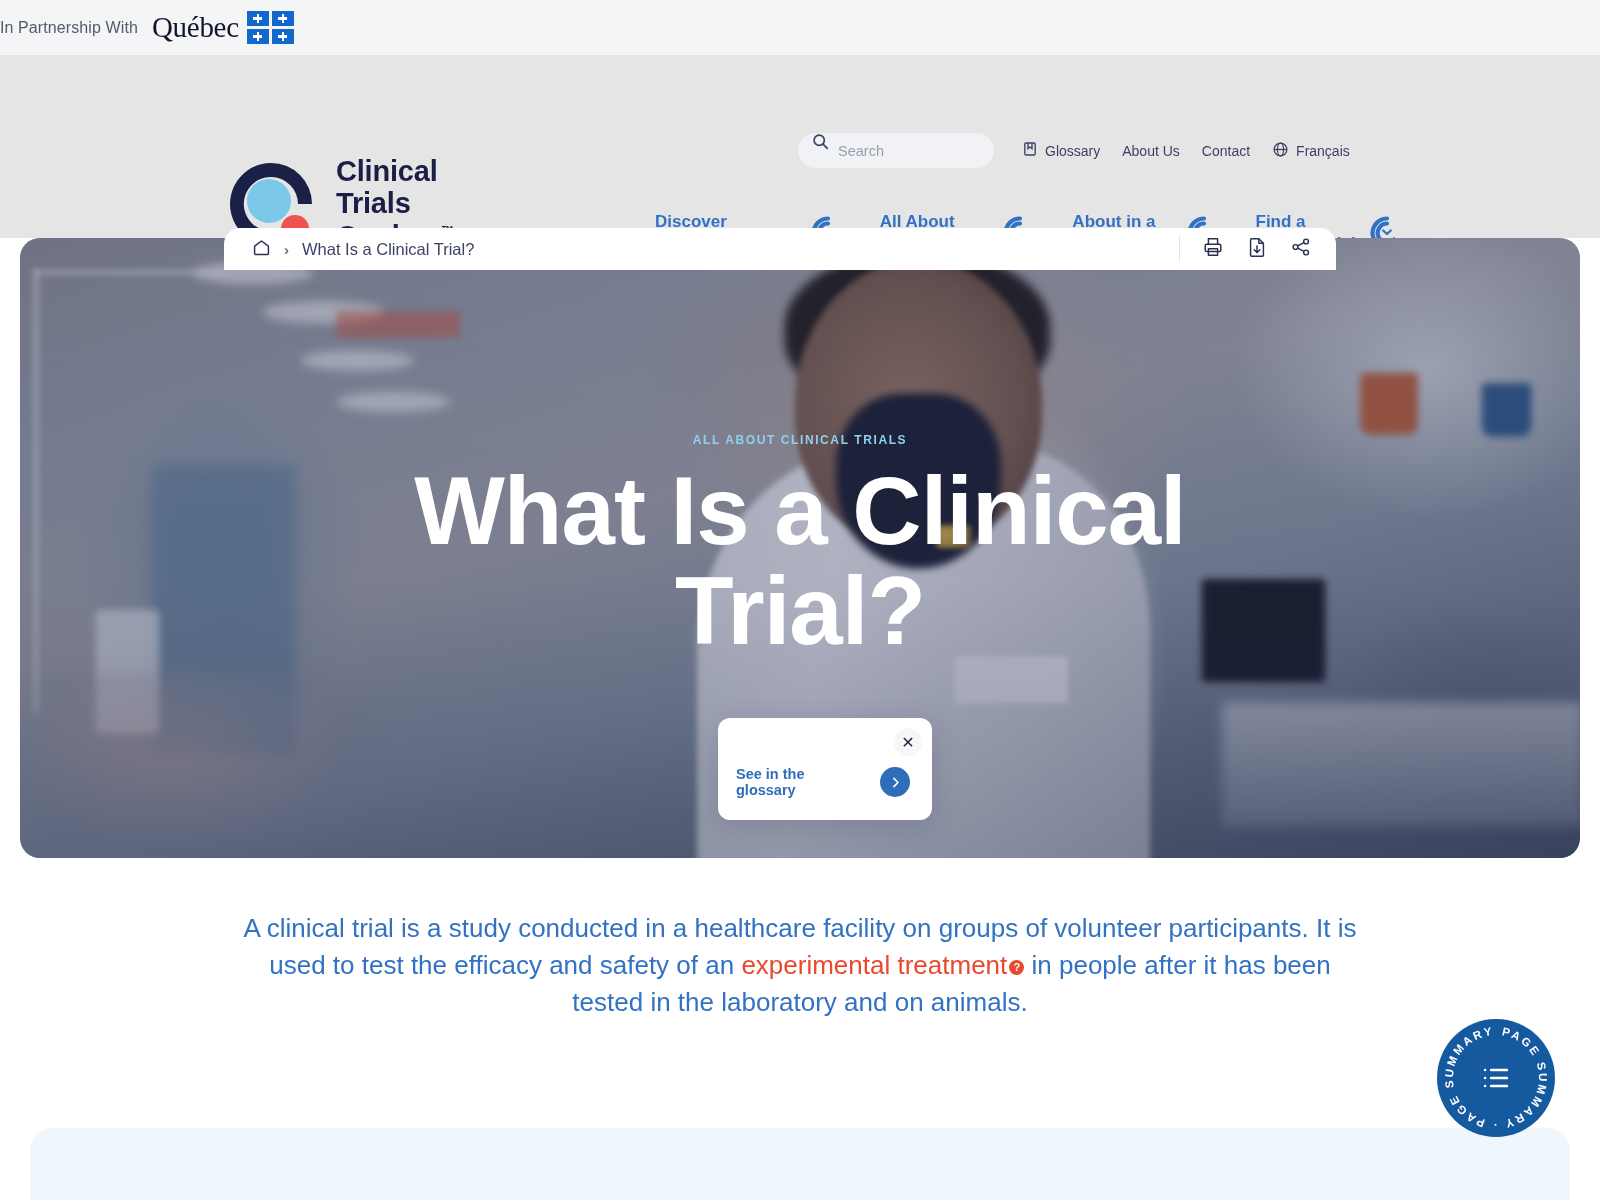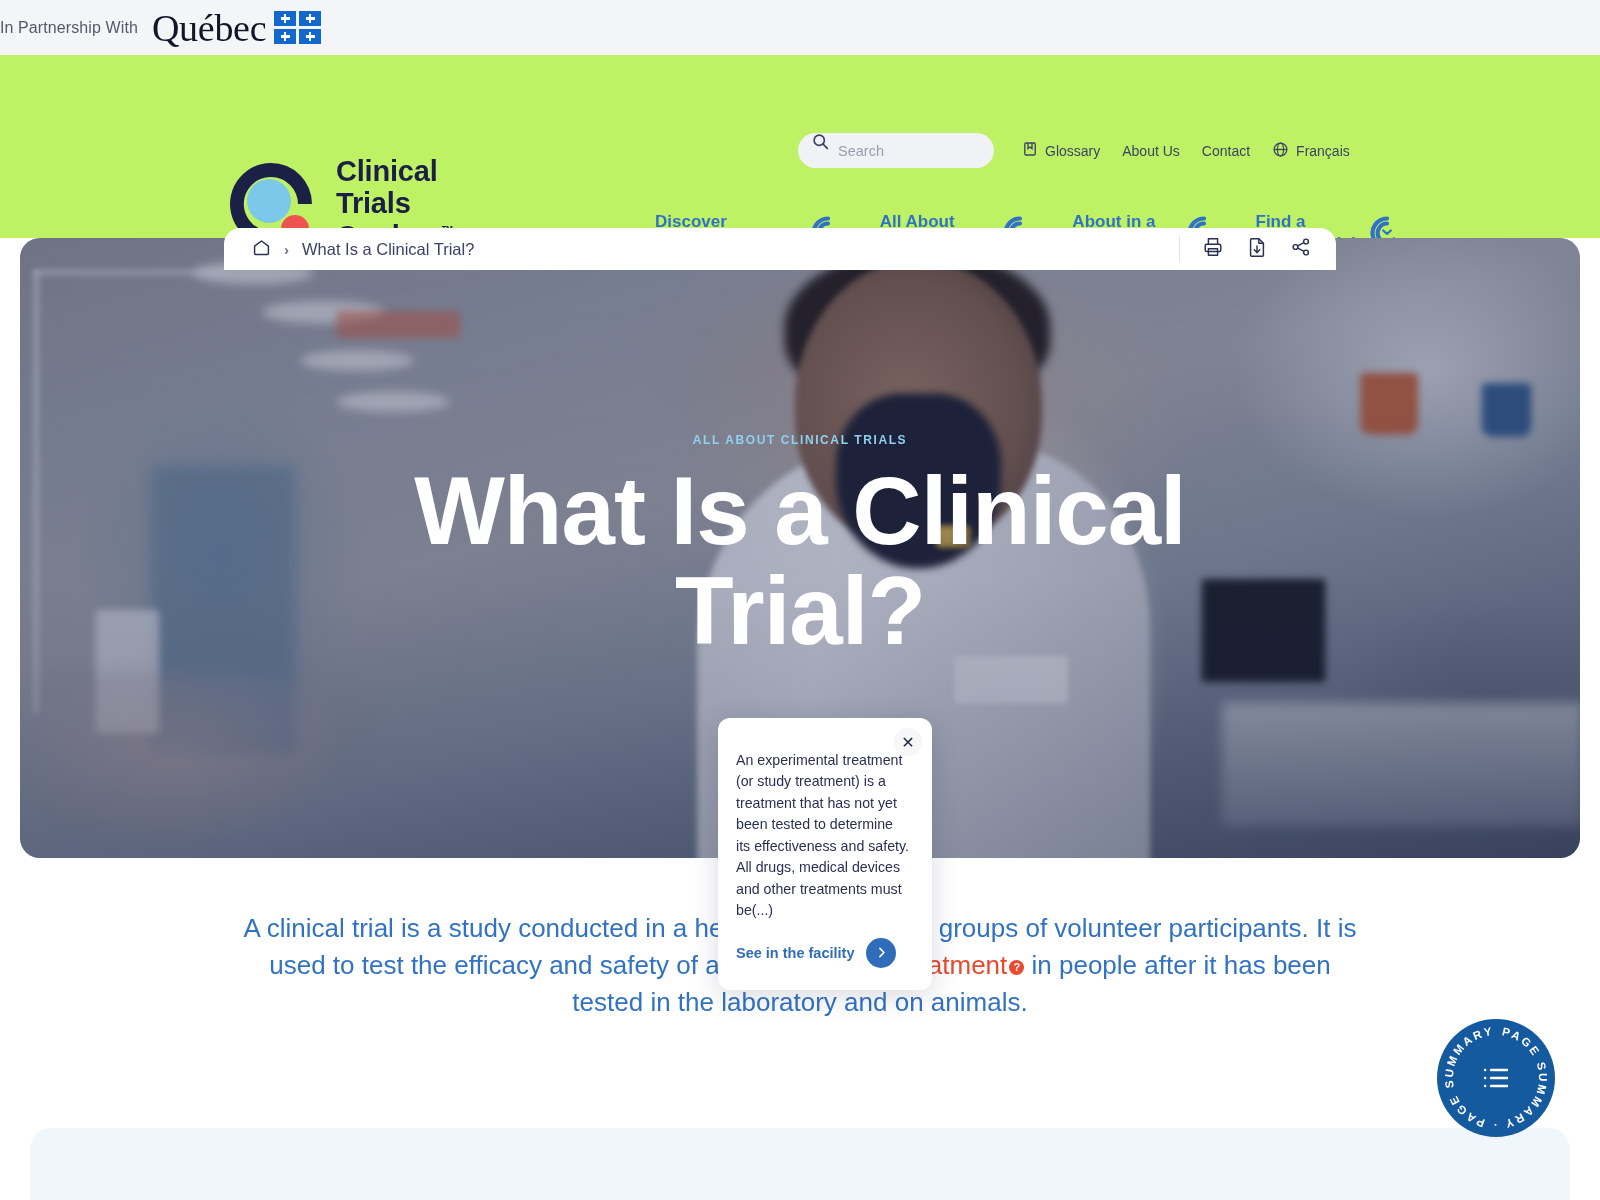--- a/index.html
+++ b/index.html
@@ -23,21 +23,21 @@
     color: #55596b;
     letter-spacing: .1px;
   }
   .quebec-logo {
     display: flex;
     align-items: center;
     gap: 8px;
   }
   .quebec-word {
     font-family: "Liberation Serif", serif;
-    font-size: 38px;
+    font-size: 29px;
     color: #14142b;
     letter-spacing: -.3px;
     line-height: 1;
   }
   .flag-grid {
     display: grid;
     grid-template-columns: 1fr 1fr;
     gap: 3px;
   }
   .flag-cell {
@@ -50,21 +50,21 @@
     content: "";
     position: absolute;
     background: #ffffff;
   }
   .flag-cell::before { width: 9px; height: 2.4px; }
   .flag-cell::after  { width: 2.4px; height: 9px; }
 
   
   header.site-header {
     height: 183px;
-    background: #bef264;
+    background: #e5e5e5;
     position: relative;
   }
   .logo-block {
     position: absolute;
     left: 224px; top: 100px;
     display: flex; align-items: center; gap: 18px;
   }
   .logo-mark { width: 94px; height: 94px; position: relative; }
   .logo-word {
     font-size: 29px;
@@ -538,23 +538,22 @@
   <div class="hero-tint"></div>
 
   <div class="hero-text">
     <div class="eyebrow">ALL ABOUT CLINICAL TRIALS</div>
     <h1 class="hero-title">What Is a Clinical Trial?</h1>
   </div>
 </section>
 
 <div class="tooltip">
   <span class="tt-close">✕</span>
-  <div class="tt-body">An experimental treatment (or study treatment) is a treatment that has not yet been tested to determine its effectiveness and safety. All drugs, medical devices and other treatments must be(...)</div>
   <div class="tt-cta">
-    <span class="tt-cta-label">See in the facility</span>
+    <span class="tt-cta-label">See in the glossary</span>
     <span class="tt-arrow">
       <svg width="13" height="13" viewBox="0 0 16 16" fill="none" stroke="#fff" stroke-width="2" stroke-linecap="round" stroke-linejoin="round">
         <path d="M6 3 L11 8 L6 13"></path>
       </svg>
     </span>
   </div>
 </div>
 
 <p class="intro">
   <span>A clinical trial is a study conducted in a healthcare facility on groups of volunteer participants. It is used to test the efficacy and safety of an </span><span class="term"><span>experimental treatment</span><span class="term-q">?</span></span><span> in people after it has been tested in the laboratory and on animals.</span>

